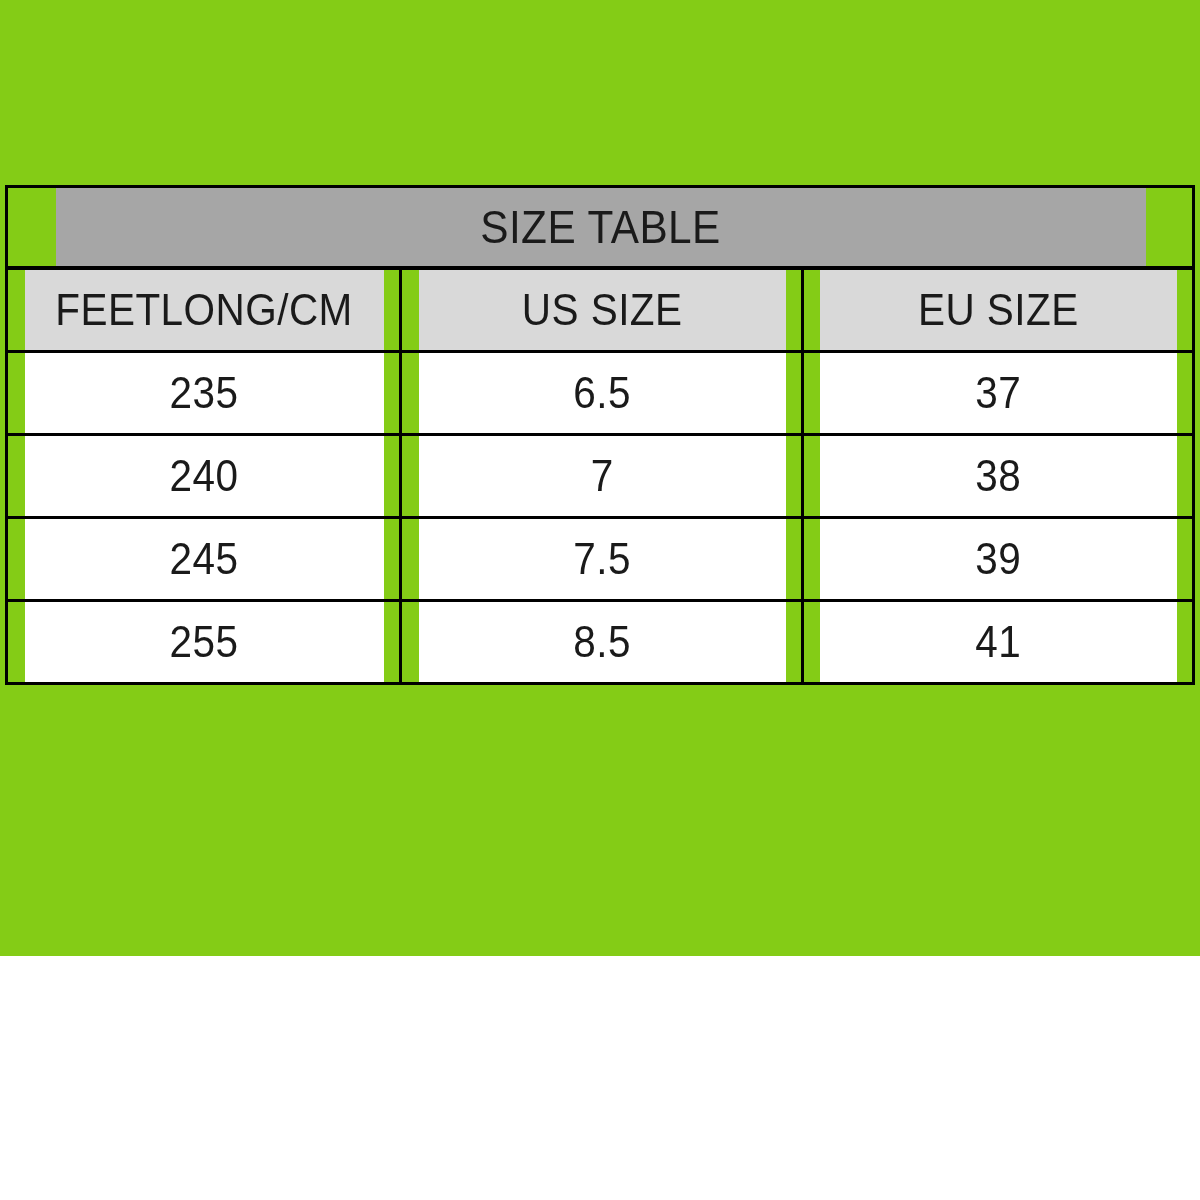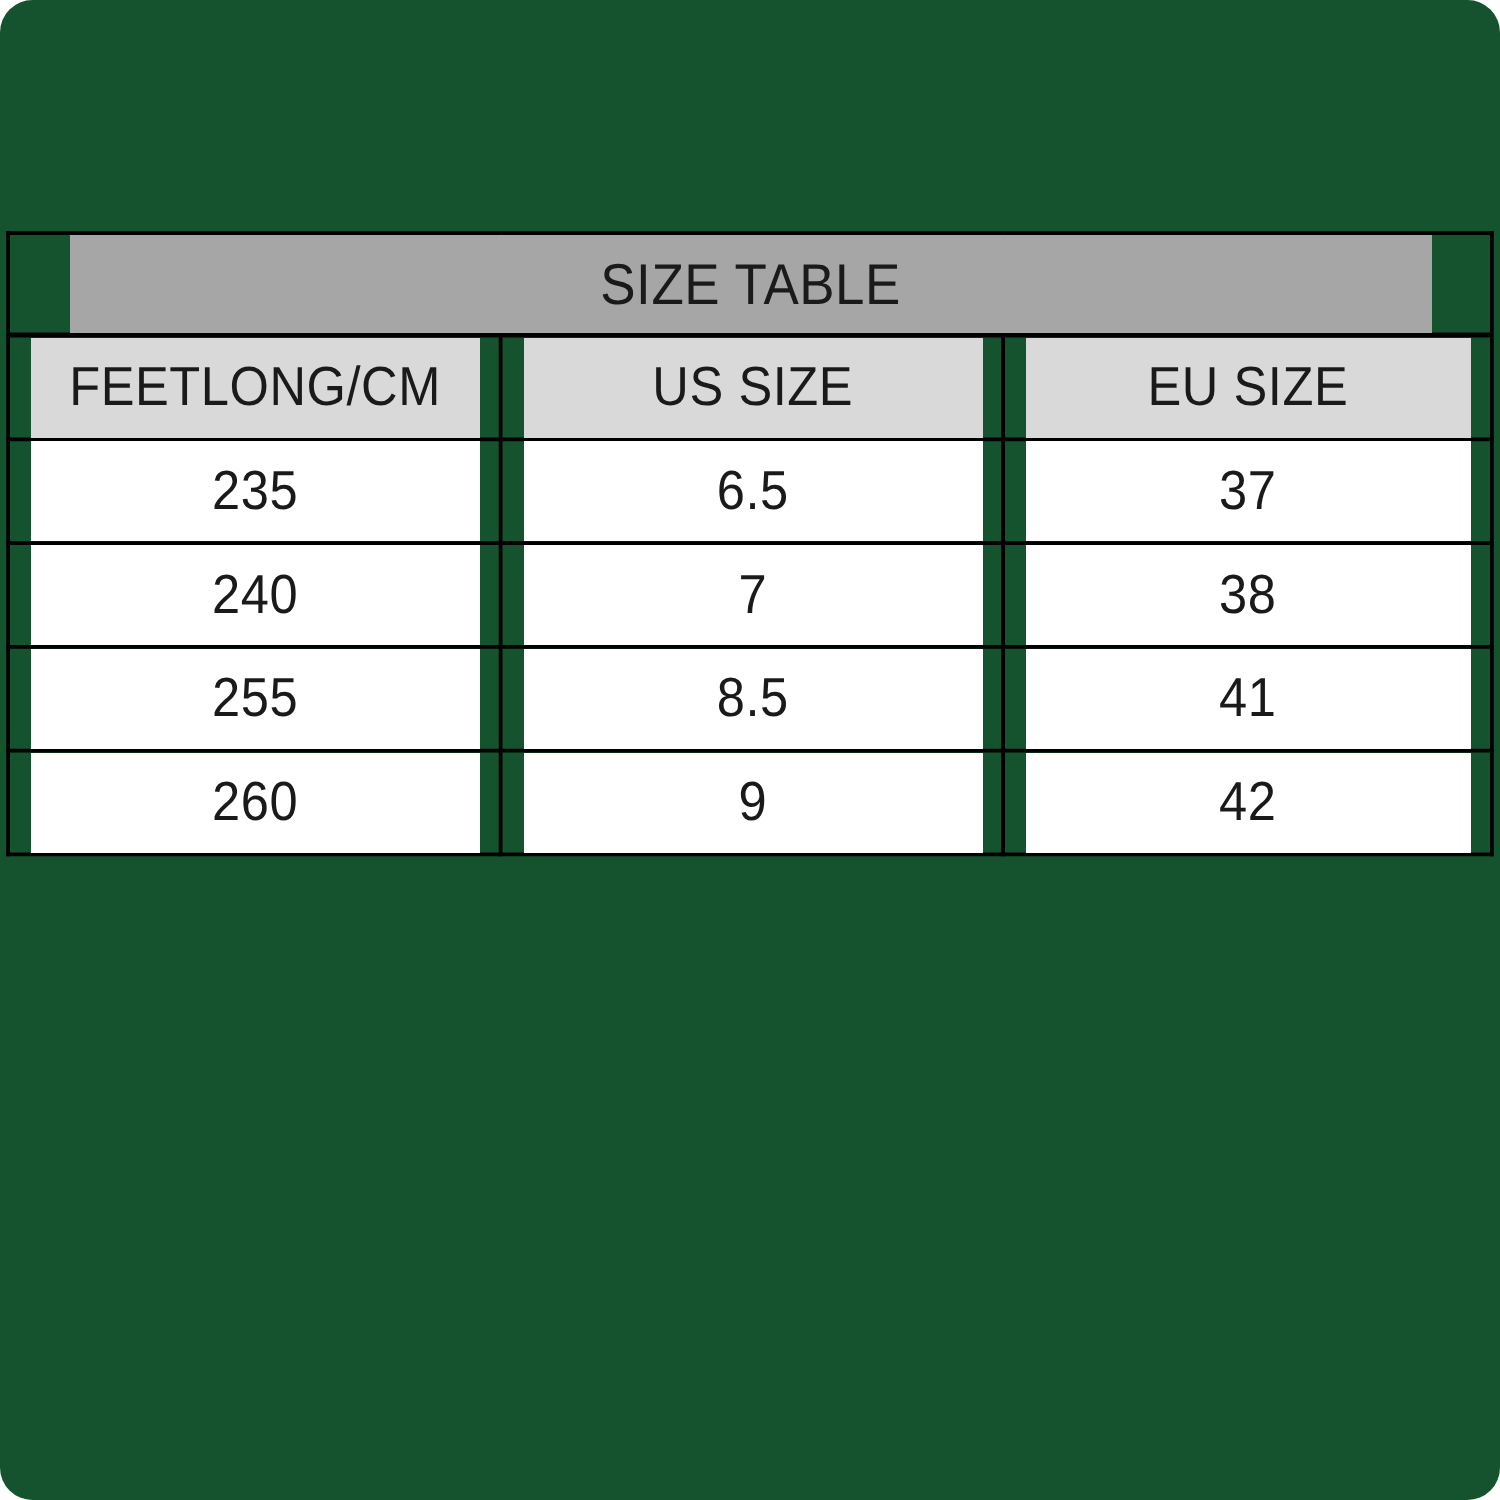--- a/index.html
+++ b/index.html
@@ -4,24 +4,23 @@
 <style>
   html, body {
     margin: 0;
     padding: 0;
     background: #ffffff;
     font-family: "Liberation Sans", "DejaVu Sans", sans-serif;
   }
   .canvas {
     position: relative;
     width: 1200px;
-    height: 1200px;
-    background: #14532d;
+    height: 956px;
+    background: #84cc16;
     overflow: hidden;
-    border-radius: 26px;
   }
   table.size-table {
     position: absolute;
     left: 5px;
     top: 185px;
     width: 1190px;
     border-collapse: collapse;
     table-layout: fixed;
     color: #1a1a1a;
   }
@@ -73,24 +72,24 @@
           <td>235</td>
           <td>6.5</td>
           <td>37</td>
         </tr>
         <tr class="data-row">
           <td>240</td>
           <td>7</td>
           <td>38</td>
         </tr>
         <tr class="data-row">
+          <td>245</td>
+          <td>7.5</td>
+          <td>39</td>
+        </tr>
+        <tr class="data-row">
           <td>255</td>
           <td>8.5</td>
           <td>41</td>
-        </tr>
-        <tr class="data-row">
-          <td>260</td>
-          <td>9</td>
-          <td>42</td>
         </tr>
       </tbody>
   </table>
 </div>
 
 </body></html>

